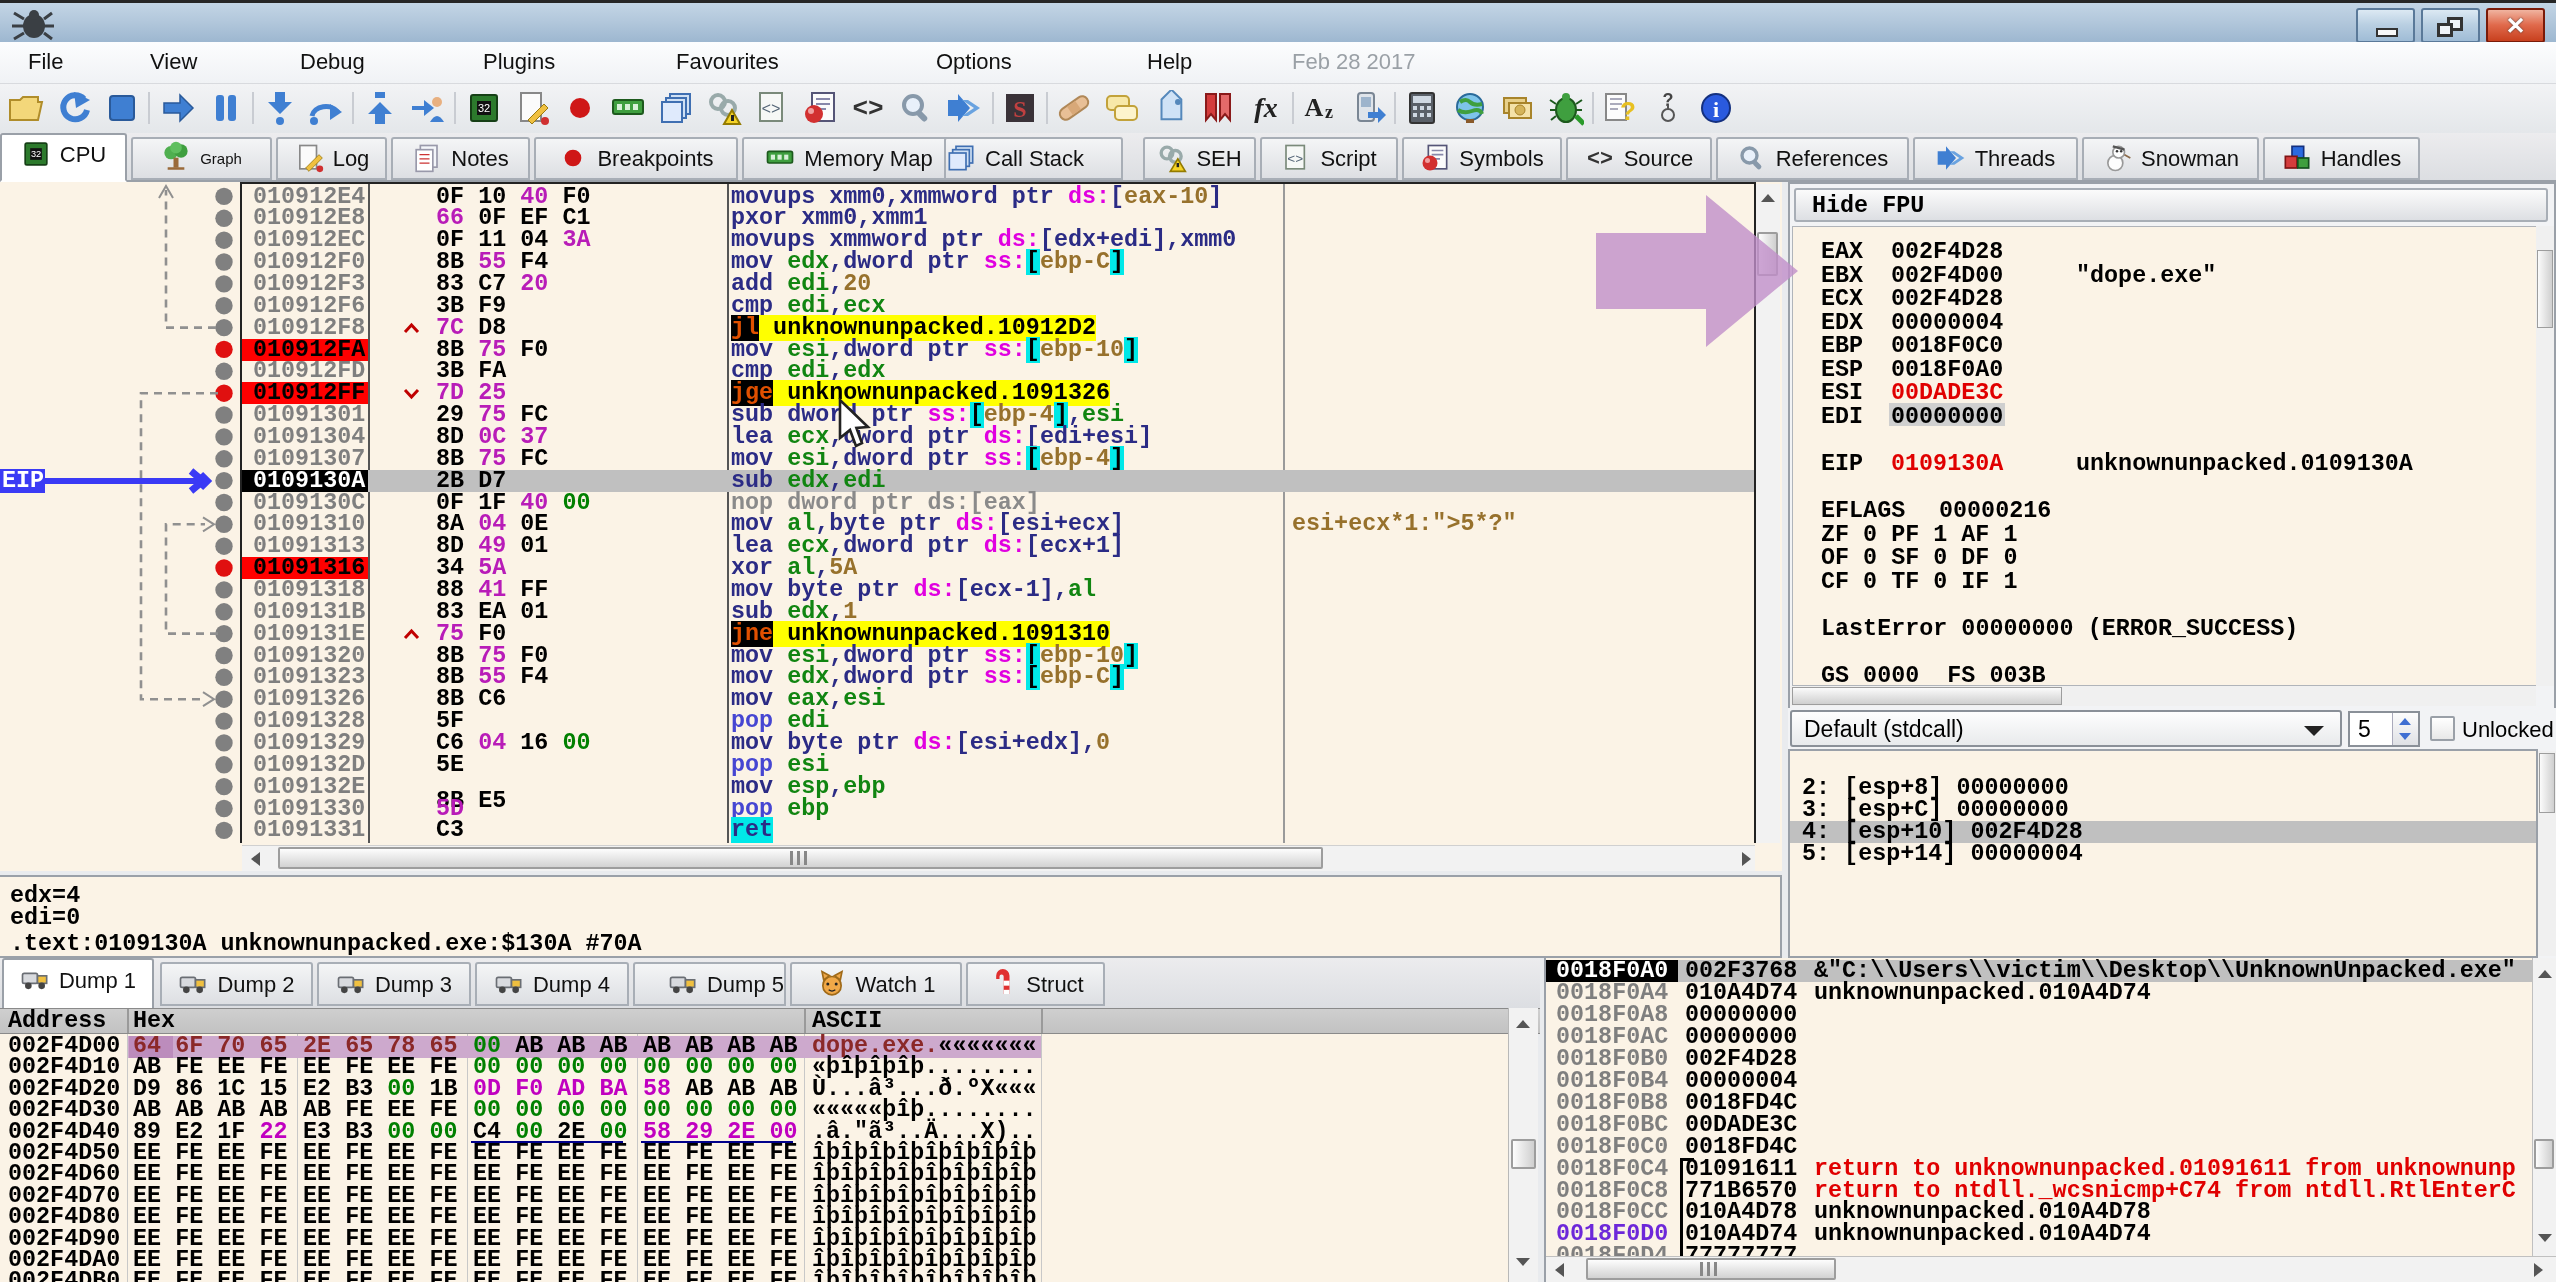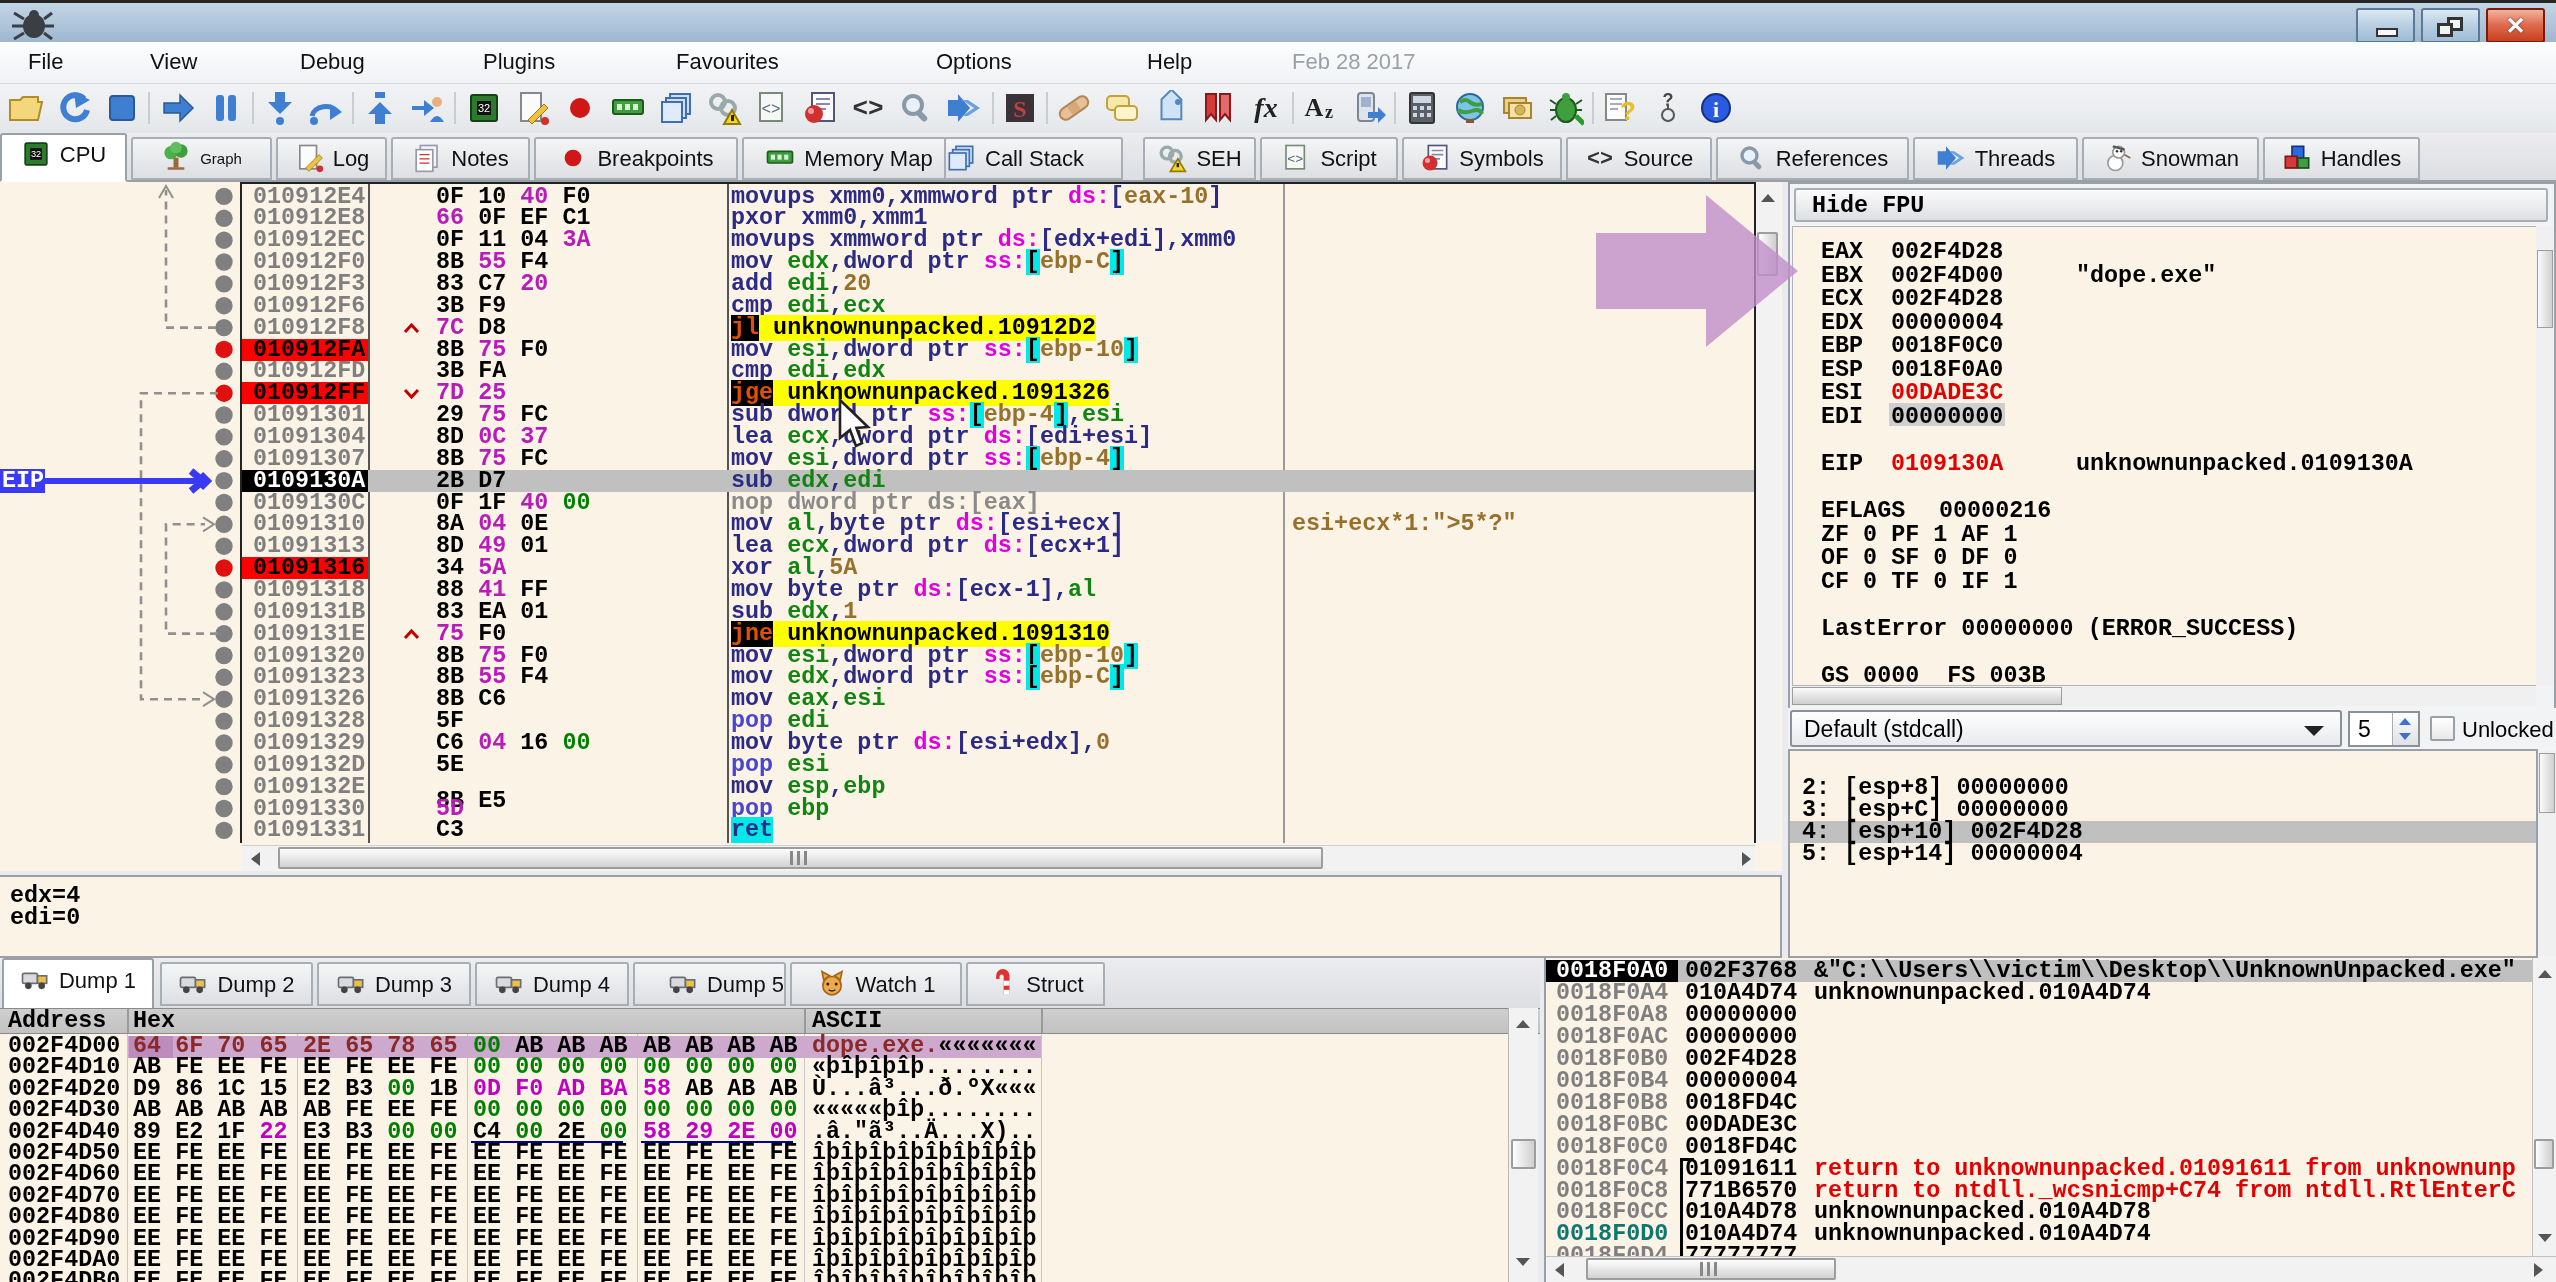--- a/index.html
+++ b/index.html
@@ -458,20 +458,21 @@
       <path d="M14 3 L5 10 L14 17 Z" fill="#555"></path>
     </svg>
 <div class="abs" style="left:278px;top:847px;width:1045px;height:22px;background:linear-gradient(#fdfdfd,#d2d2d2);border:2px solid #9d9d9d;border-radius:2px"></div>
 <div class="abs" style="left:790px;top:851px;width:3px;height:14px;background:#888;box-shadow:7px 0 #888,14px 0 #888"></div>
 <svg class="abs" style="left:1736px;top:849px" width="20" height="20">
       <path d="M6 3 L15 10 L6 17 Z" fill="#555"></path>
     </svg>
 <div class="abs" style="left:0;top:871px;width:1782px;height:4px;background:#e9ebee"></div>
 <div class="abs" style="left:0;top:875px;width:1782px;height:83px;background:#FBF3E6;border:2px solid #9aa0a8;border-left:none"></div>
 <div class="abs mono" style="left:10px;top:885px;line-height:22px;color:#000">edx=4<br>edi=0</div>
+<div class="abs mono" style="left:10px;top:933px;line-height:22px;color:#000">.text:0109130A unknownunpacked.exe:$130A #70A</div>
 <div class="abs" style="left:1788px;top:182px;width:768px;height:528px;background:#f2f3f5;border:2px solid #9aa0a8"></div>
 <div class="abs" style="left:1794px;top:188px;width:754px;height:34px;background:linear-gradient(#fbfbfb,#dddfe3);border:2px solid #a8aeb6;border-radius:3px"></div>
 <div class="abs mono" style="left:1812px;top:193px;color:#000">Hide FPU</div>
 <div class="abs" style="left:1792px;top:226px;width:744px;height:460px;background:#FBF3E6;border:1px solid #b0b4ba;border-right:none;overflow:hidden" id="regs">
 <div class="abs mono" style="left:28px;top:12px;color:#000">EAX</div>
       <div class="abs mono" style="left:98px;top:12px;color:#000">002F4D28</div>
 <div class="abs mono" style="left:28px;top:36px;color:#000">EBX</div>
       <div class="abs mono" style="left:98px;top:36px;color:#000">002F4D00</div>
       <div class="abs mono" style="left:283px;top:36px;color:#000">"dope.exe"</div>
 <div class="abs mono" style="left:28px;top:59px;color:#000">ECX</div>
@@ -697,21 +698,21 @@
 <div class="abs mono" style="left:139px;top:177.6px;line-height:22px;color:#000">0018FD4C</div>
 <div class="abs mono" style="left:10px;top:199.5px;line-height:22px;color:#7f7f7f">0018F0C4</div>
 <div class="abs mono" style="left:139px;top:199.5px;line-height:22px;color:#000">01091611</div>
 <div class="abs mono" style="left:268px;top:199.5px;line-height:22px;color:#e00000;white-space:pre">return to unknownunpacked.01091611 from unknownunp</div>
 <div class="abs mono" style="left:10px;top:221.5px;line-height:22px;color:#7f7f7f">0018F0C8</div>
 <div class="abs mono" style="left:139px;top:221.5px;line-height:22px;color:#000">771B6570</div>
 <div class="abs mono" style="left:268px;top:221.5px;line-height:22px;color:#e00000;white-space:pre">return to ntdll._wcsnicmp+C74 from ntdll.RtlEnterC</div>
 <div class="abs mono" style="left:10px;top:243.4px;line-height:22px;color:#7f7f7f">0018F0CC</div>
 <div class="abs mono" style="left:139px;top:243.4px;line-height:22px;color:#000">010A4D78</div>
 <div class="abs mono" style="left:268px;top:243.4px;line-height:22px;color:#000;white-space:pre">unknownunpacked.010A4D78</div>
-<div class="abs mono" style="left:10px;top:265.4px;line-height:22px;color:#0f766e">0018F0D0</div>
+<div class="abs mono" style="left:10px;top:265.4px;line-height:22px;color:#6d28d9">0018F0D0</div>
 <div class="abs mono" style="left:139px;top:265.4px;line-height:22px;color:#000">010A4D74</div>
 <div class="abs mono" style="left:268px;top:265.4px;line-height:22px;color:#000;white-space:pre">unknownunpacked.010A4D74</div>
 <div class="abs mono" style="left:10px;top:287.3px;line-height:22px;color:#7f7f7f">0018F0D4</div>
 <div class="abs mono" style="left:139px;top:287.3px;line-height:22px;color:#000">77777777</div>
 <div class="abs" style="left:134px;top:199.5px;width:3px;height:98.5px;background:#000"></div>
 <div class="abs" style="left:134px;top:199.5px;width:14px;height:3px;background:#000"></div>
 </div>
 <div class="abs" style="left:2532px;top:958px;width:24px;height:298px;background:#f2f2f2;border-left:1px solid #c0c0c0"></div>
 <svg class="abs" style="left:2535px;top:964px" width="20" height="20">
       <path d="M3 14 L10 6 L17 14 Z" fill="#555"></path>

